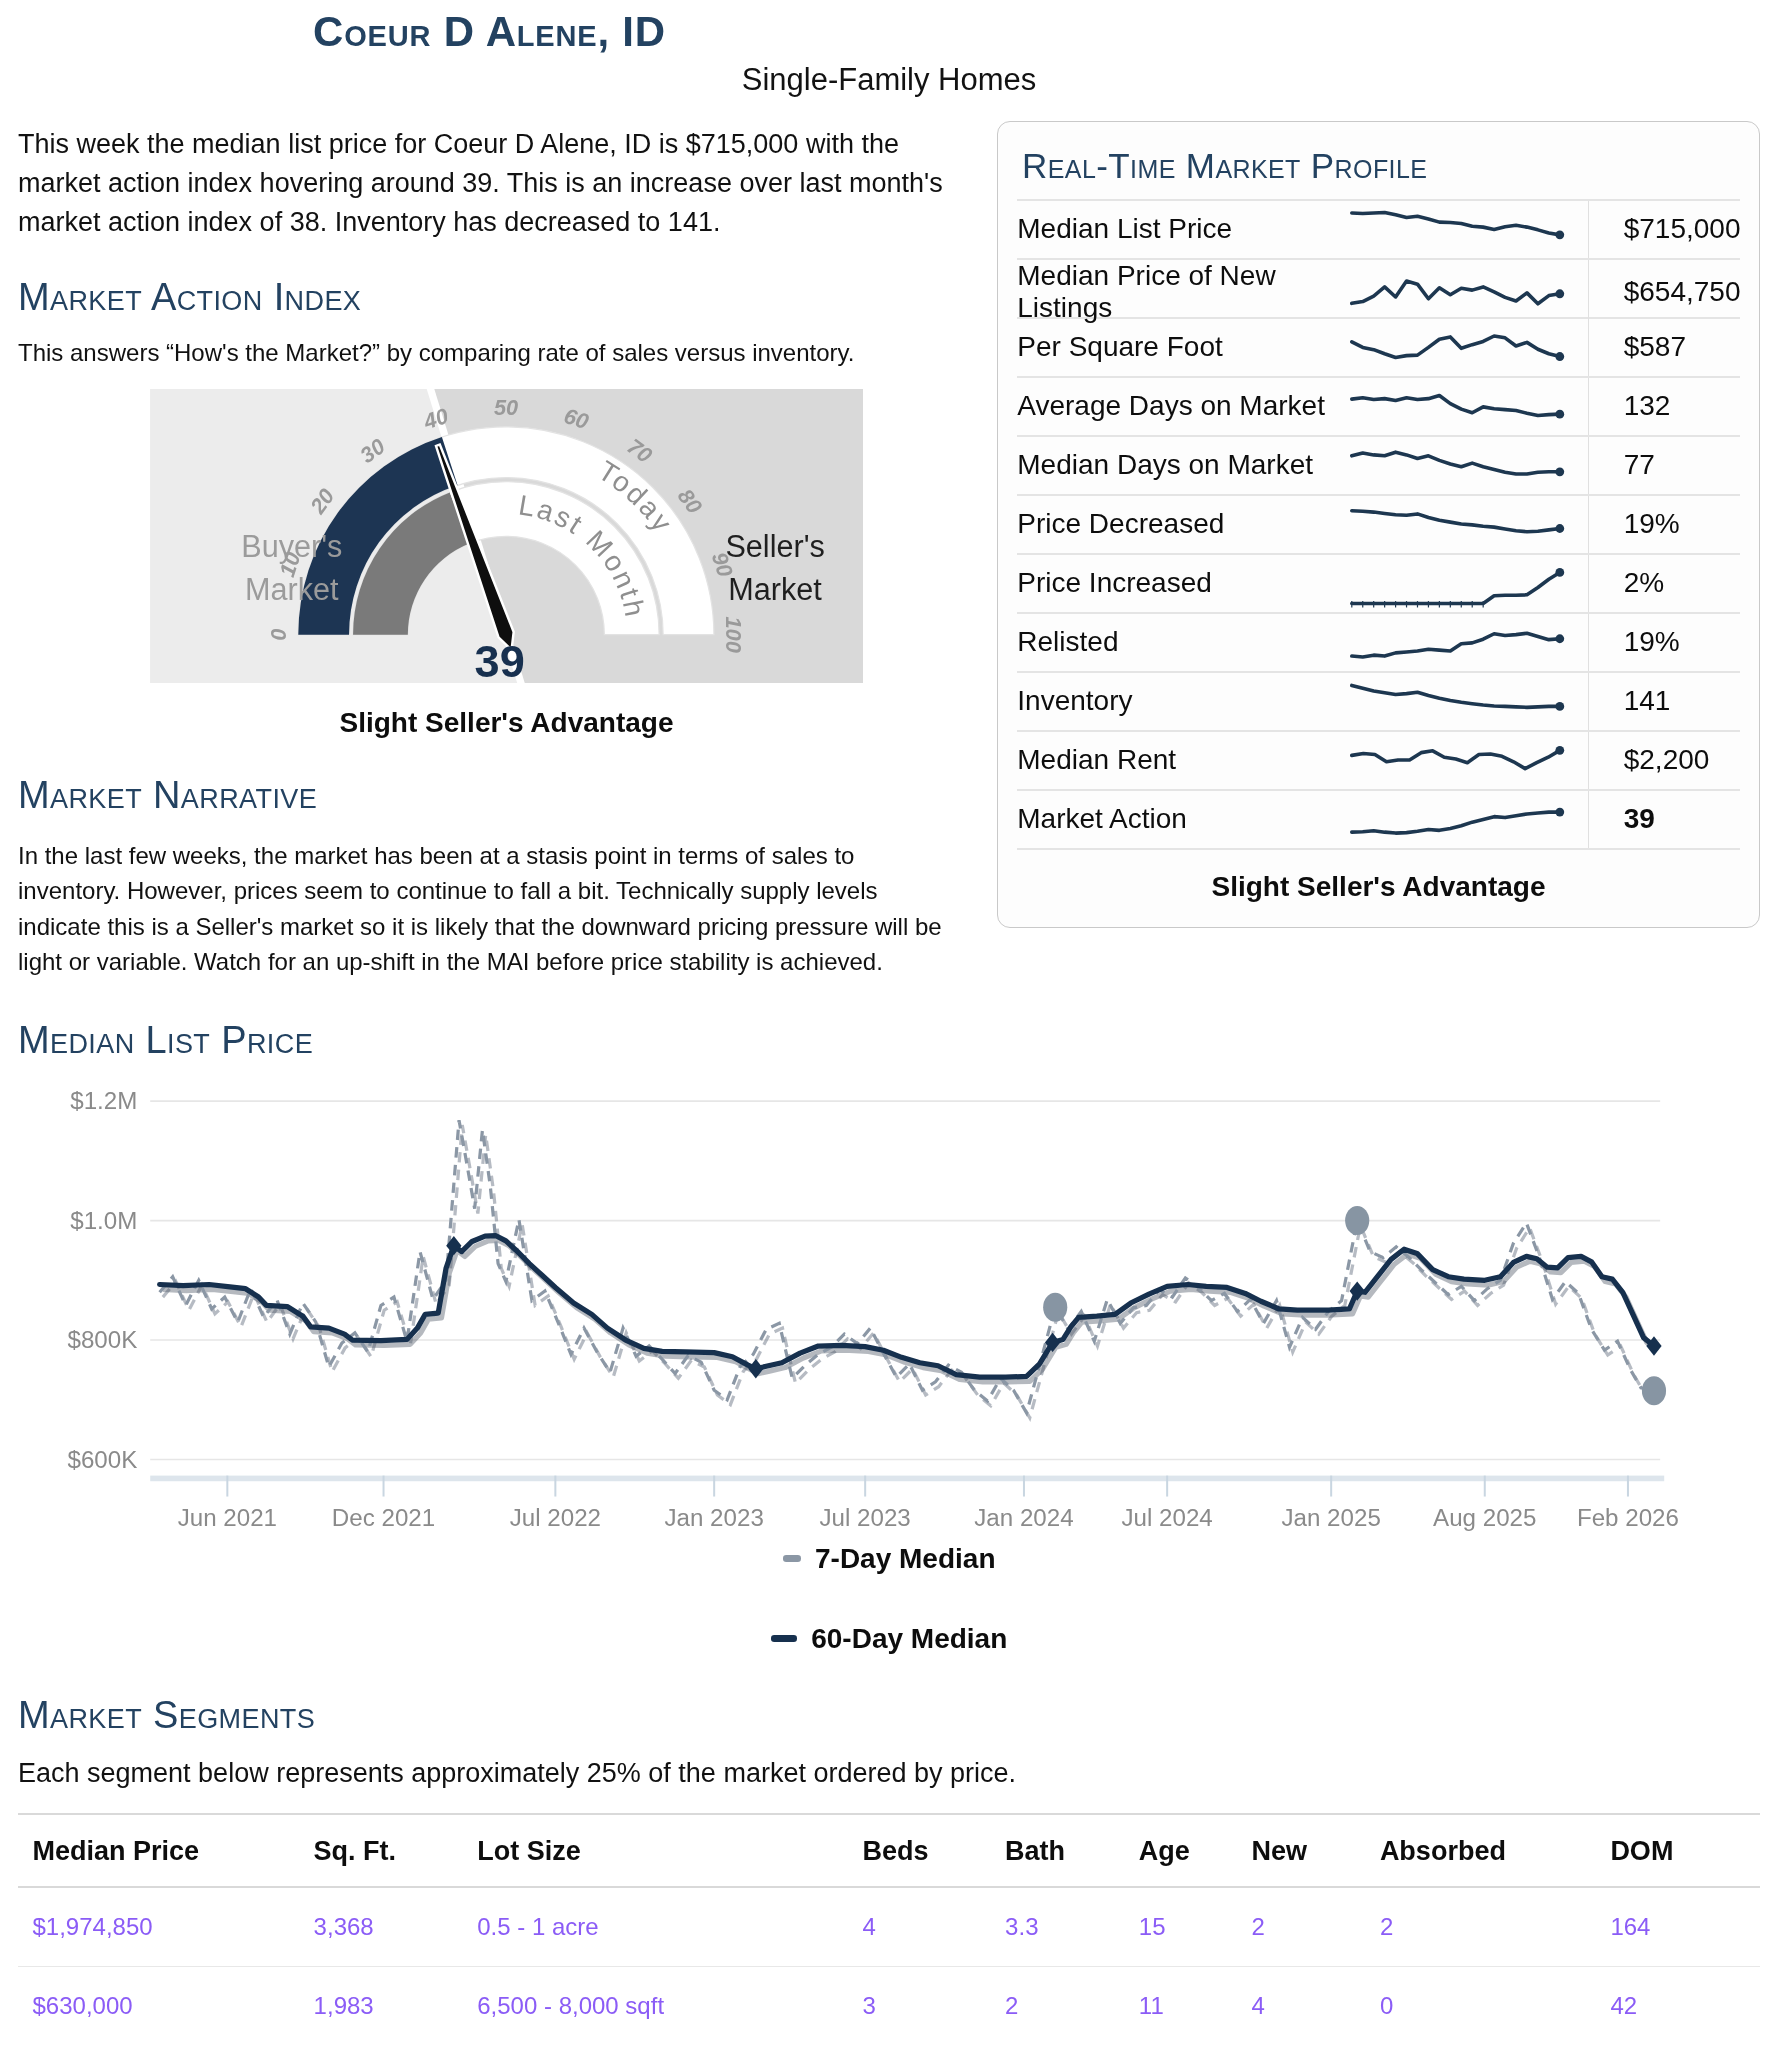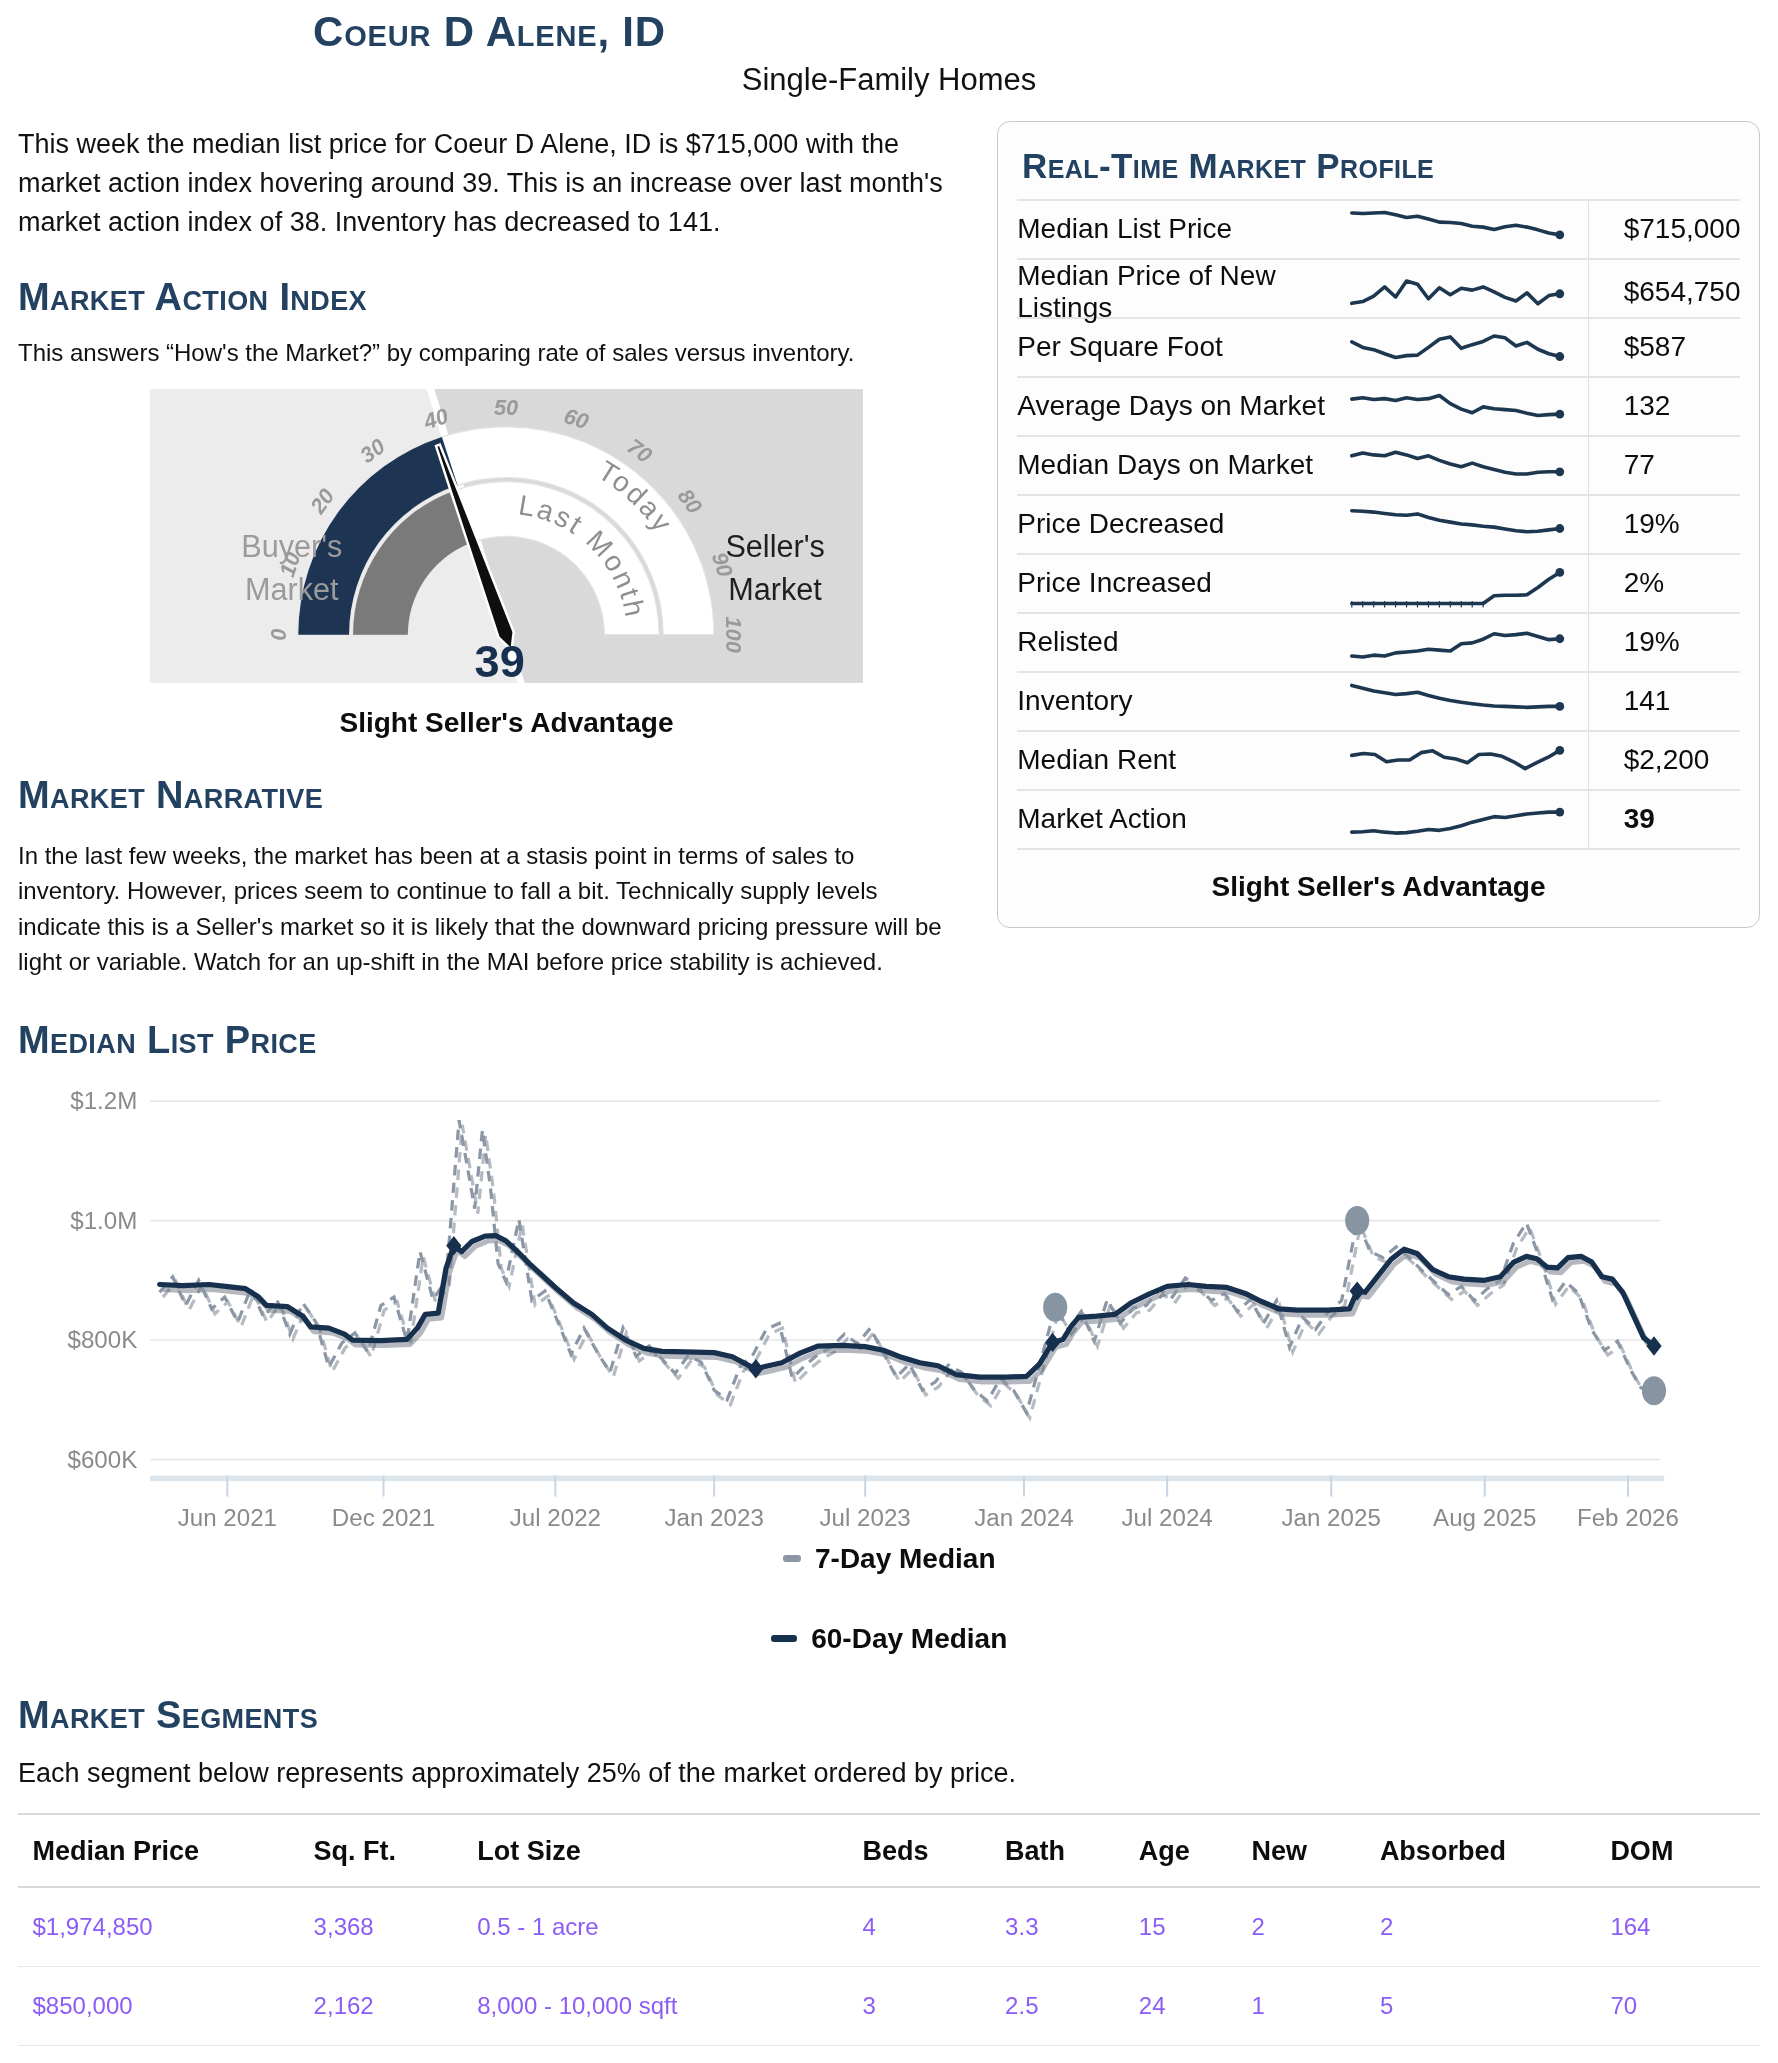--- a/index.html
+++ b/index.html
@@ -4,21 +4,21 @@
 <style>
   html,body{margin:0;padding:0;background:#fff;}
   body{width:1778px;font-family:"Liberation Sans",sans-serif;color:#111;}
   svg{font-family:inherit;}
   .container{padding:6.4px 18px 16px;}
   .page-title{width:943px;text-align:center;font-variant:small-caps;font-weight:700;font-size:42px;letter-spacing:0.8px;color:#234261;margin:1.6px 0 0;}
   .subtitle{text-align:center;font-size:31px;margin-top:6px;color:#121212;}
   .top-row{display:flex;gap:37px;margin-top:22.6px;align-items:flex-start;}
   .left-col{width:942px;flex:none;}
   .intro{font-size:27px;line-height:1.43;margin:4.8px 0 0;}
-  h2.section{font-variant:small-caps;font-weight:700;font-size:38px;letter-spacing:0.4px;color:#234261;margin:35px 0 0;}
+  h2.section{font-variant:small-caps;font-weight:400;font-size:38px;letter-spacing:0.4px;color:#234261;margin:35px 0 0;}
   .gauge-desc{font-size:24px;margin:19.3px 0 0;}
   .gauge-wrap{margin:22.6px 0 0 132px;width:713px;height:294px;}
   .gauge-status{width:713px;margin:24px 0 0 132px;text-align:center;font-size:28px;font-weight:bold;color:#0d0d0d;}
   .narrative-text{font-size:24px;line-height:1.47;margin:21px 0 0;}
   .panel{flex:1;border:1.6px solid #c9c9c9;border-radius:13px;background:#fdfdfd;padding:6.4px 19.3px 19.3px;}
   .panel h2.section{font-size:35px;margin:18px 0 13px 4.8px;}
   .prow{display:grid;grid-template-columns:1fr 242px 152px;align-items:center;height:57px;border-top:2.4px solid #e4e4e4;}
   .plabel{font-size:28px;color:#0d0d0d;}
   .pspark{display:flex;align-items:center;}
   .pvalue{font-size:28px;border-left:1.6px solid #e0e0e0;padding-left:35px;height:100%;display:flex;align-items:center;color:#0d0d0d;}
@@ -317,31 +317,20 @@
             <td>3,368</td>
             <td>0.5 - 1 acre</td>
             <td>4</td>
             <td>3.3</td>
             <td>15</td>
             <td>2</td>
             <td>2</td>
             <td>164</td>
           </tr>
           <tr>
-            <td>$850,000</td>
-            <td>2,162</td>
-            <td>8,000 - 10,000 sqft</td>
-            <td>3</td>
-            <td>2.5</td>
-            <td>24</td>
-            <td>1</td>
-            <td>5</td>
-            <td>70</td>
-          </tr>
-          <tr>
             <td>$630,000</td>
             <td>1,983</td>
             <td>6,500 - 8,000 sqft</td>
             <td>3</td>
             <td>2</td>
             <td>11</td>
             <td>4</td>
             <td>0</td>
             <td>42</td>
           </tr>

